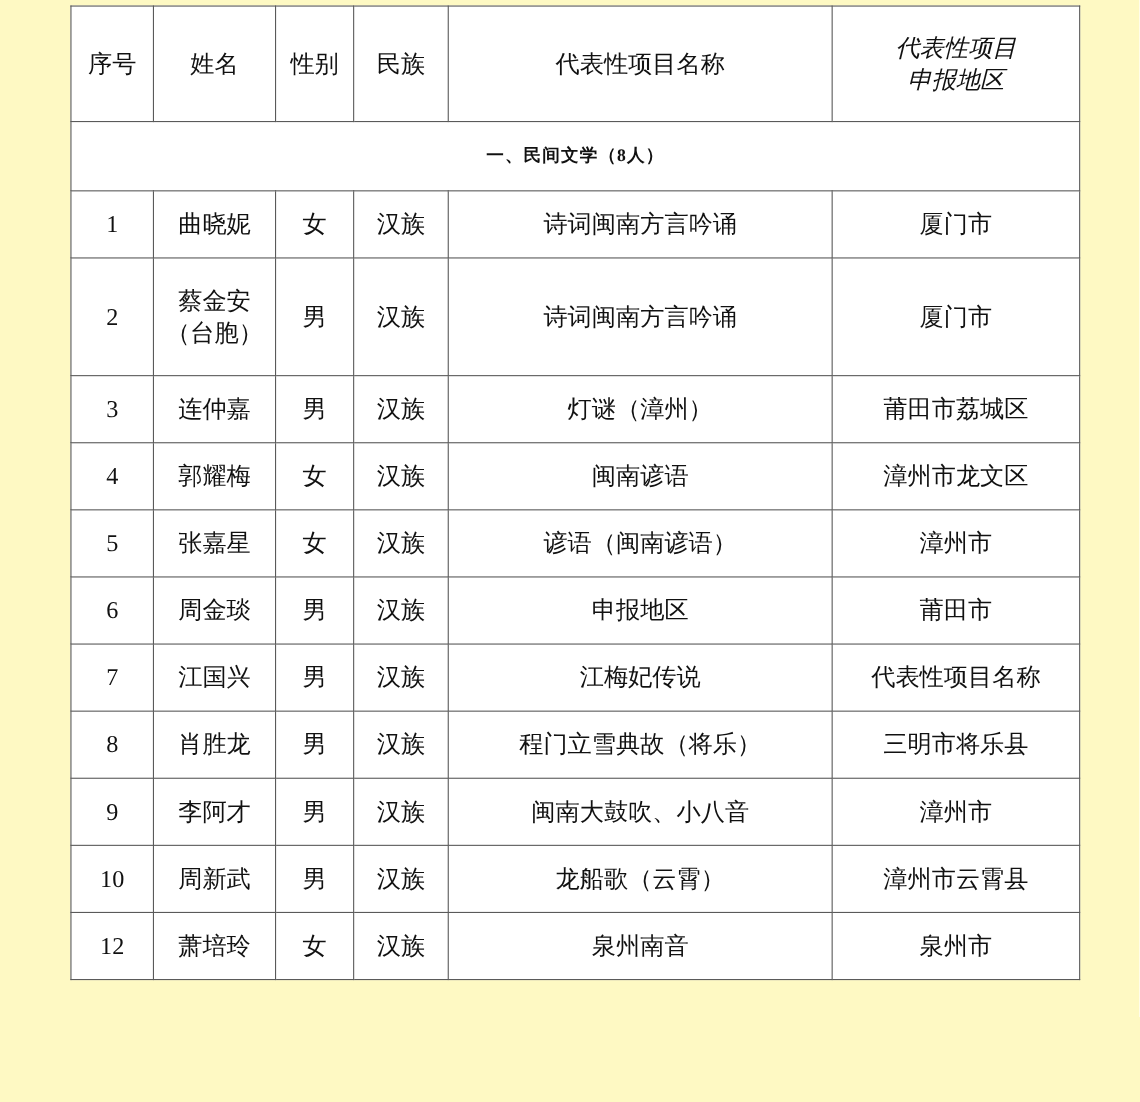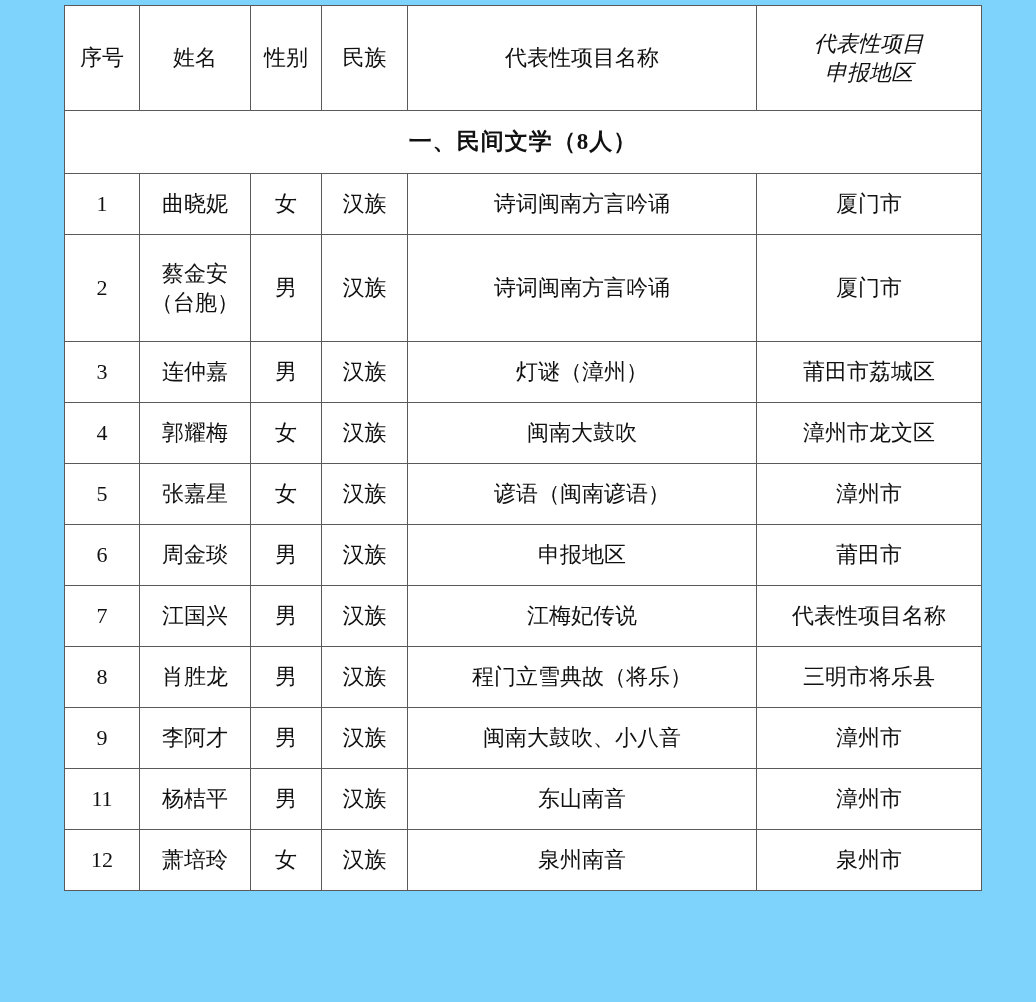--- a/index.html
+++ b/index.html
@@ -11,21 +11,21 @@
     width: 1036px;
     height: 1002px;
     font-family: "Liberation Serif", "DejaVu Serif", serif;
     color: #111111;
     overflow: hidden;
   }
   #sheet {
     position: relative;
     width: 1036px;
     height: 1002px;
-    background: #7dd3fc;
+    background: #fef9c3;
   }
   table.roster {
     position: absolute;
     left: 64px;
     top: 5px;
     width: 917px;
     border-collapse: collapse;
     table-layout: fixed;
     background: #ffffff;
   }
@@ -52,21 +52,21 @@
     font-size: 23px;
   }
   td.hdr-stack {
     line-height: 1.55;
     font-style: italic;
   }
   td.hdr-stack .ln { display: block; }
 
   tr.section td {
     height: 58px;
-    font-size: 23px;
+    font-size: 16px;
     letter-spacing: 1px;
     font-weight: bold;
     margin-top: 30px;
   }
   tr.data td { height: 56px; }
   tr.data.tall td { height: 102px; }
   td.name-stack { line-height: 1.45; }
   td.name-stack .ln { display: block; text-align: center; }
   td.seq { font-size: 21px; }
 </style>
@@ -133,21 +133,21 @@
         <td>汉族</td>
         <td>灯谜（漳州）</td>
         <td>莆田市荔城区</td>
       </tr>
 
       <tr class="data">
         <td class="seq">4</td>
         <td>郭耀梅</td>
         <td>女</td>
         <td>汉族</td>
-        <td>闽南大鼓吹</td>
+        <td>闽南谚语</td>
         <td>漳州市龙文区</td>
       </tr>
 
       <tr class="data">
         <td class="seq">5</td>
         <td>张嘉星</td>
         <td>女</td>
         <td>汉族</td>
         <td>谚语（闽南谚语）</td>
         <td>漳州市</td>
@@ -183,29 +183,29 @@
 
       <tr class="data">
         <td class="seq">9</td>
         <td>李阿才</td>
         <td>男</td>
         <td>汉族</td>
         <td>闽南大鼓吹、小八音</td>
         <td>漳州市</td>
       </tr>
 
-
-      <tr class="data">
-        <td class="seq">11</td>
-        <td>杨桔平</td>
-        <td>男</td>
-        <td>汉族</td>
-        <td>东山南音</td>
-        <td>漳州市</td>
-      </tr>
+      <tr class="data">
+        <td class="seq">10</td>
+        <td>周新武</td>
+        <td>男</td>
+        <td>汉族</td>
+        <td>龙船歌（云霄）</td>
+        <td>漳州市云霄县</td>
+      </tr>
+
 
       <tr class="data">
         <td class="seq">12</td>
         <td>萧培玲</td>
         <td>女</td>
         <td>汉族</td>
         <td>泉州南音</td>
         <td>泉州市</td>
       </tr>
 

